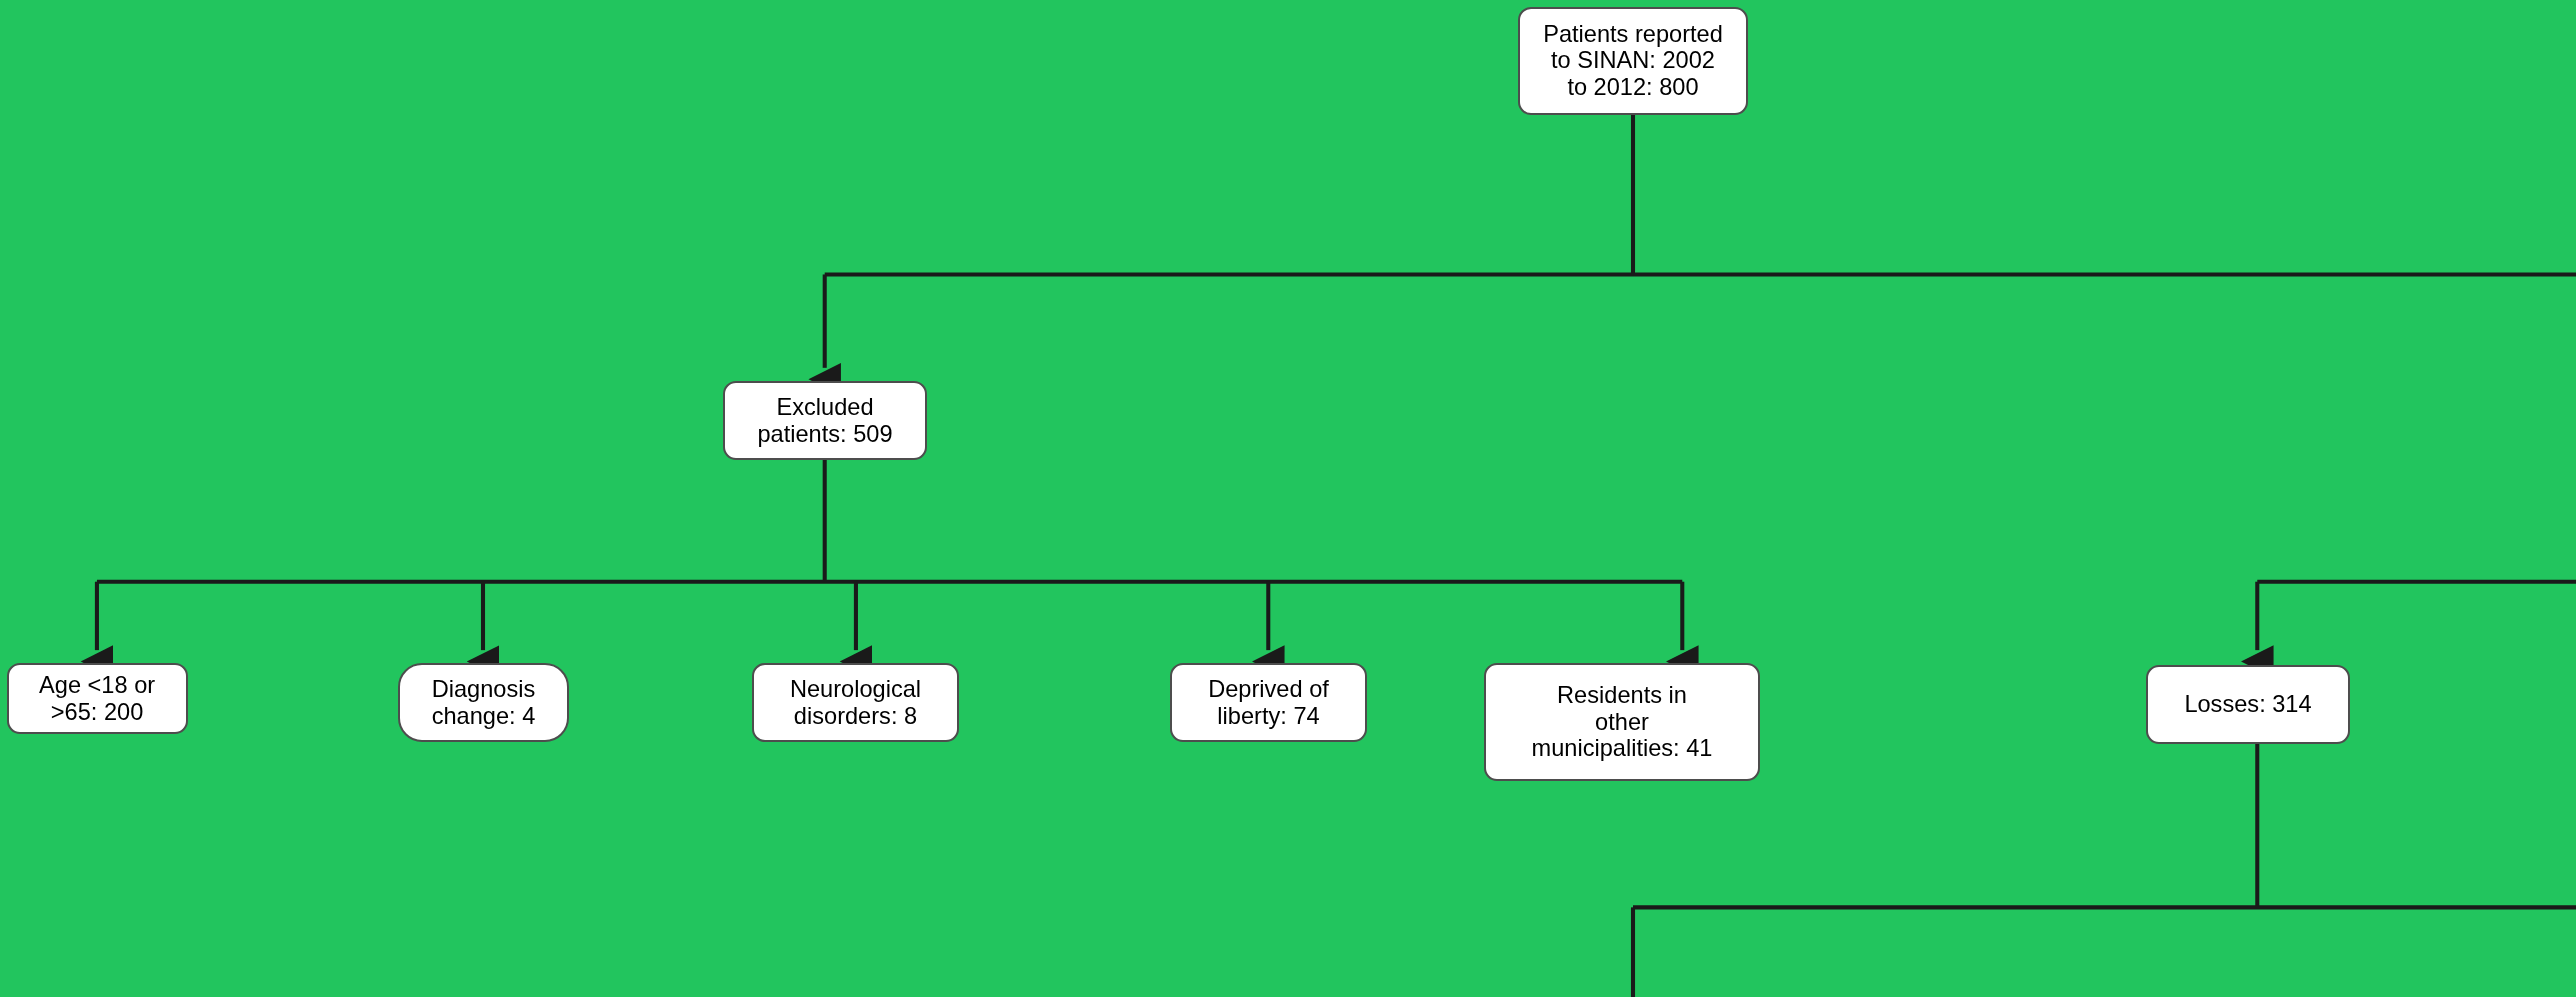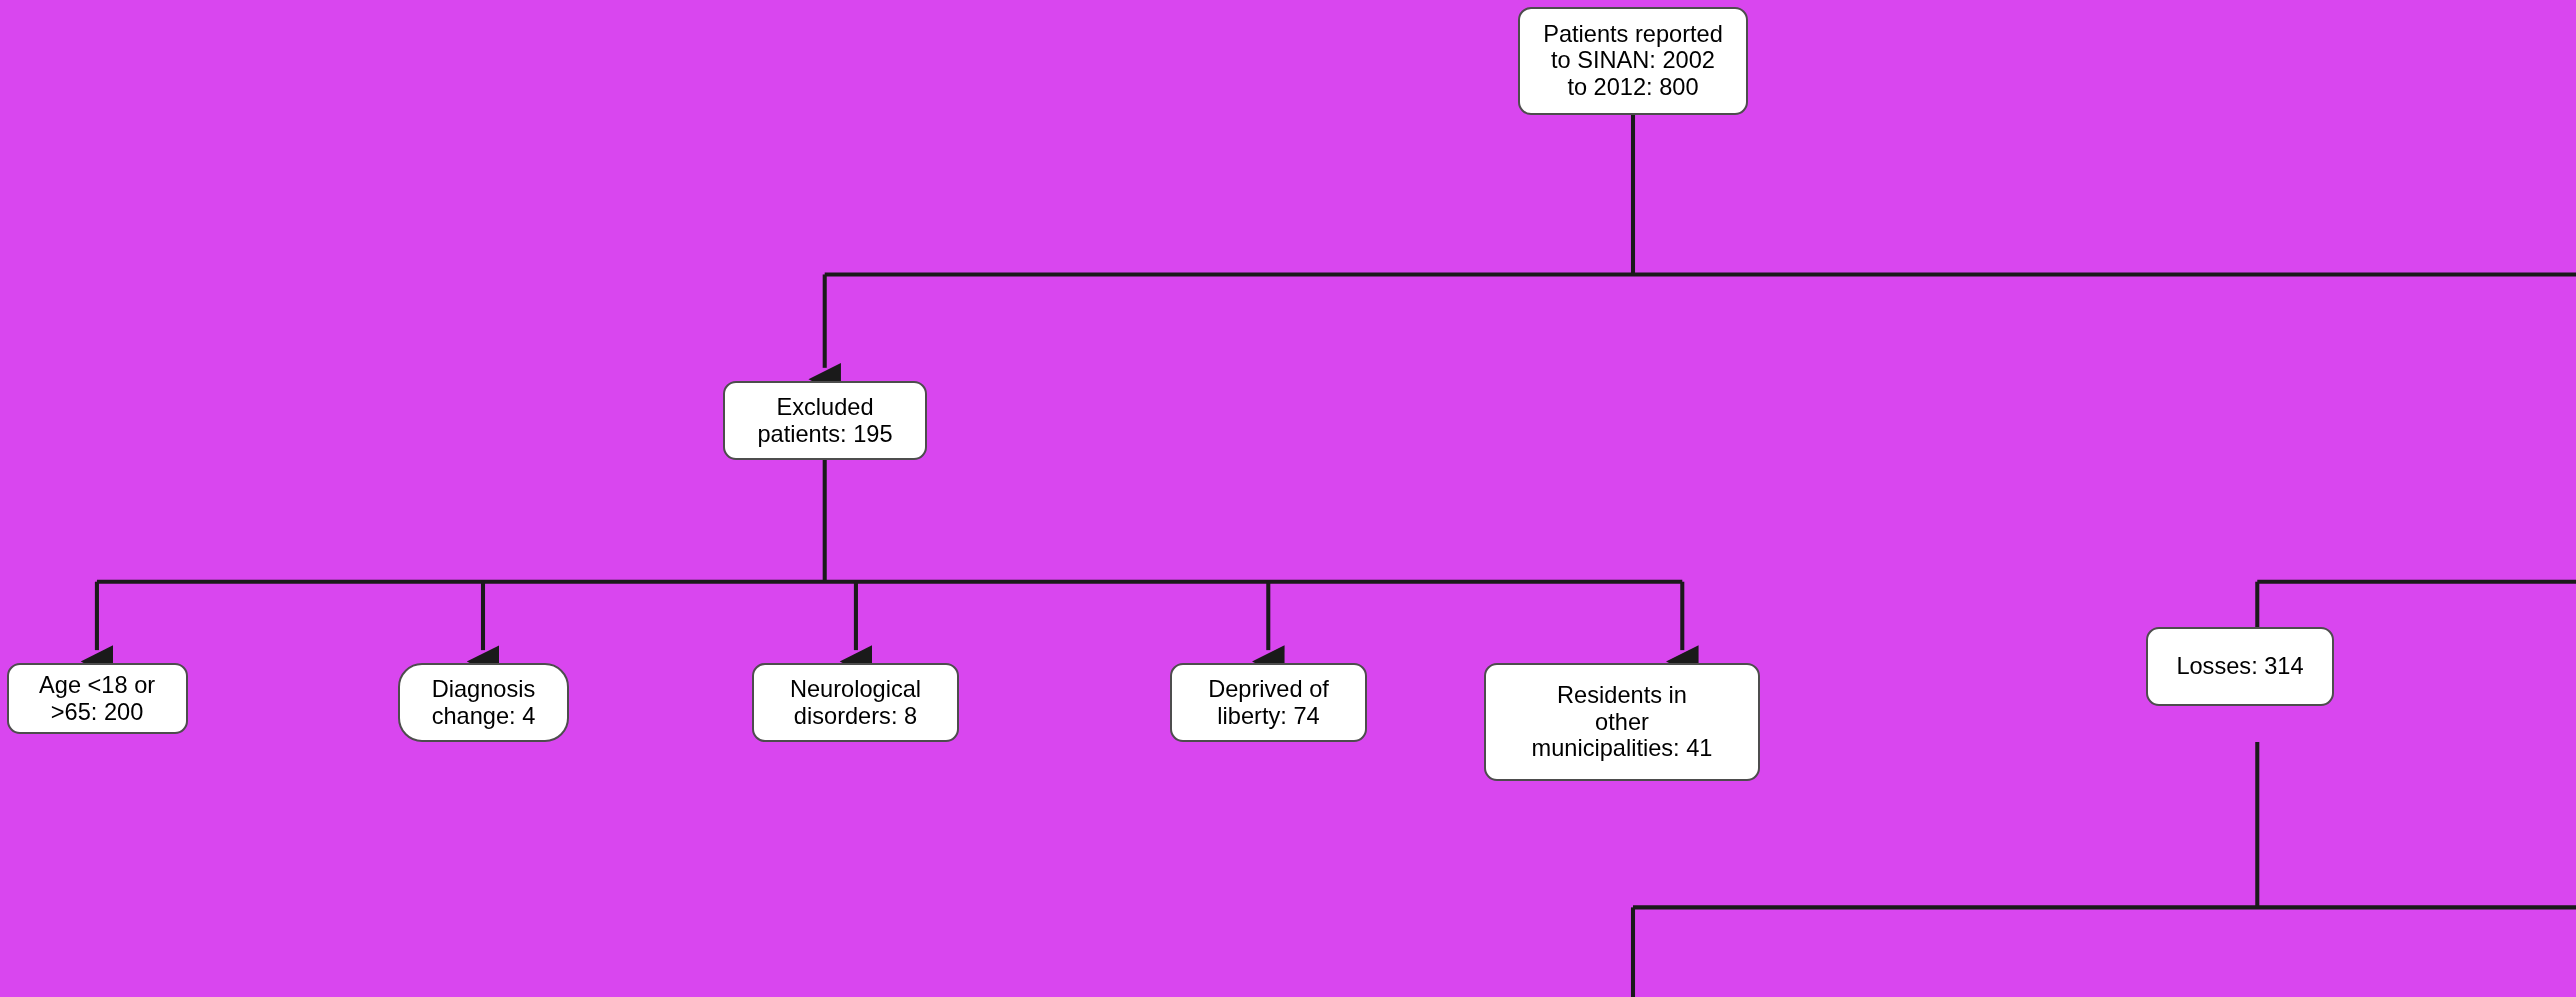--- a/index.html
+++ b/index.html
@@ -7,21 +7,21 @@
     padding: 0;
     background: #ffffff;
   }
   body {
     font-family: "Liberation Sans", sans-serif;
   }
   #flow-root {
     position: relative;
     width: 2576px;
     height: 998px;
-    background: #d946ef;
+    background: #22c55e;
     overflow: hidden;
   }
   #edges-layer {
     position: absolute;
     left: 0;
     top: 0;
     width: 2576px;
     height: 998px;
     pointer-events: none;
   }
@@ -91,28 +91,28 @@
         <path d="M6008.44387755102,1862.197368421053 L6008.44387755102,2046.397368421053 M5484.827806122449,2046.397368421053 L6020.573979591836,2046.397368421053"></path>
         <path d="M5484.827806122449,2046.397368421053 L5484.827806122449,2153.197368421053" marker-end="url(#arrowhead)"></path>
         <path d="M6020.573979591836,2046.397368421053 L6020.573979591836,2153.197368421053" marker-end="url(#arrowhead)"></path>
       </g>
   </svg>
   <div id="nodes-layer">
       <div class="node" style="left: 1518px; top: 6.6px; width: 230px; height: 108px;">Patients reported
 to SINAN: 2002
 to 2012: 800</div>
       <div class="node" style="left: 723px; top: 381px; width: 204px; height: 79px;">Excluded
-patients: 195</div>
+patients: 509</div>
       <div class="node" style="left: 6.6px; top: 663px; width: 181px; height: 71px;">Age &lt;18 or
 &gt;65: 200</div>
       <div class="node" style="left: 398px; top: 663px; width: 171px; height: 79px; border-radius: 24px;">Diagnosis
 change: 4</div>
       <div class="node" style="left: 752px; top: 663px; width: 207px; height: 79px;">Neurological
 disorders: 8</div>
       <div class="node" style="left: 1170px; top: 663px; width: 197px; height: 79px;">Deprived of
 liberty: 74</div>
       <div class="node" style="left: 1484px; top: 663px; width: 276px; height: 118px;">Residents in
 other
 municipalities: 41</div>
-      <div class="node" style="left: 2146px; top: 627px; width: 188px; height: 79px;">Losses: 314</div>
+      <div class="node" style="left: 2146px; top: 665px; width: 204px; height: 79px;">Losses: 314</div>
     </div>
 </div>
 
 
 </body></html>

